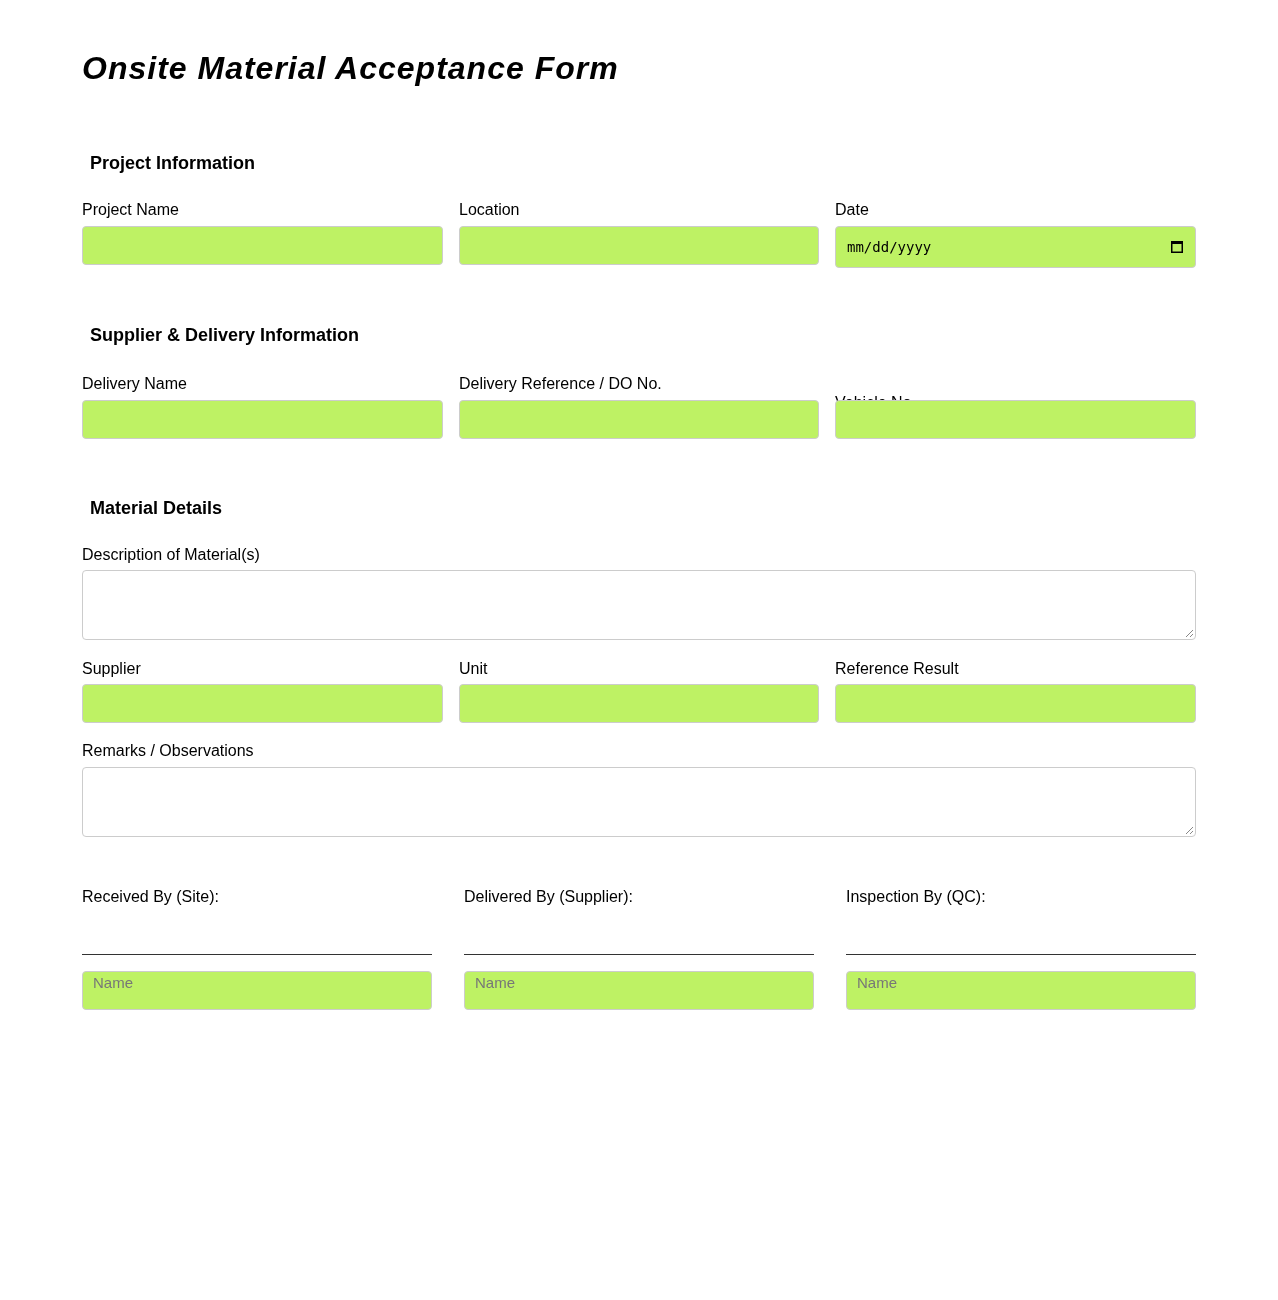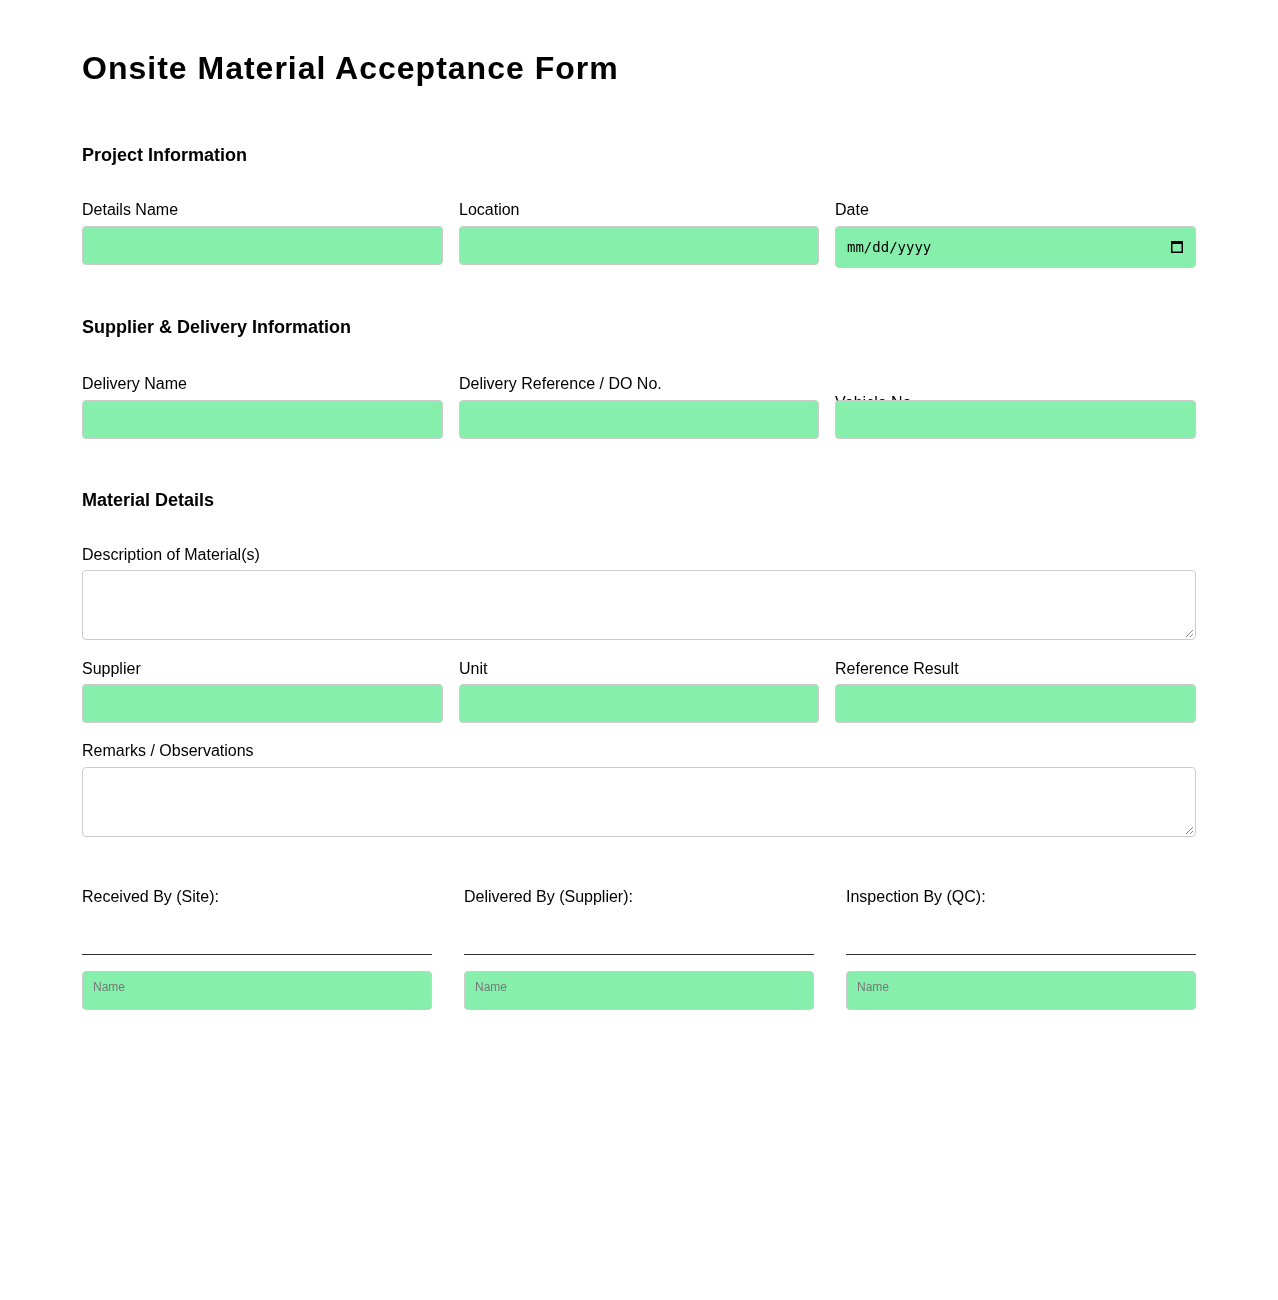--- a/index.html
+++ b/index.html
@@ -3,52 +3,52 @@
 <meta charset="utf-8">
 <style>
   html, body { margin: 0; padding: 0; background: #ffffff; }
   body {
     width: 1278px; height: 1300px; overflow: hidden;
     font-family: "Liberation Sans", sans-serif; color: #000;
   }
   .page { position: absolute; left: 82px; top: 0; width: 1114px; }
   h1 {
     position: absolute; left: 0; top: 50px; margin: 0;
-    font-size: 32px; font-weight: bold; letter-spacing: 1px; white-space: nowrap;
+    font-size: 32px; font-weight: bold; letter-spacing: 1px; white-space: nowrap; font-style: italic;
   }
-  .sec-title { position: absolute; left: 0; margin: 0; font-size: 18px; font-weight: bold; white-space: nowrap; }
+  .sec-title { position: absolute; left: 0; margin: 8px; font-size: 18px; font-weight: bold; white-space: nowrap; }
   .label { position: absolute; font-size: 16px; white-space: nowrap; }
   .field {
     position: absolute; box-sizing: border-box; height: 39px;
-    border: 1px solid #cccccc; border-radius: 4px; background: #86efac;
+    border: 1px solid #cccccc; border-radius: 4px; background: #bef264;
     font-family: "Liberation Sans", sans-serif; font-size: 16px; padding: 0 10px; text-align: center;
   }
   .field.tall { height: 42px; }
   .date-text {
     position: absolute; left: 11px; top: 12px;
     font-family: "DejaVu Sans Mono", monospace; font-size: 14px; color: #000;
   }
   .cal-icon { position: absolute; right: 12px; top: 13px; width: 12px; height: 13px; }
   .textarea {
     position: absolute; box-sizing: border-box; height: 70px;
     border: 1px solid #cccccc; border-radius: 4px; background: #fff;
   }
   .grip { position: absolute; right: 2px; bottom: 2px; width: 8px; height: 8px; }
   .sigline { position: absolute; height: 0; border-top: 1px solid #333; }
-  .placeholder { position: absolute; left: 10px; top: 8px; color: #777; font-size: 12px; }
+  .placeholder { position: absolute; left: 10px; top: 2px; color: #777; font-size: 15px; }
 </style>
 </head>
 <body>
 
 <div class="page">
   <h1>Onsite Material Acceptance Form</h1>
 
   <h2 class="sec-title" style="top:145px">Project Information</h2>
 
-  <span class="label" style="left:0;top:201px">Details Name</span>
+  <span class="label" style="left:0;top:201px">Project Name</span>
   <input class="field" style="left: 0px; top: 226px; width: 361px;" value="">
 
   <span class="label" style="left:377px;top:201px">Location</span>
   <input class="field" style="left: 377px; top: 226px; width: 360px;" value="">
 
   <span class="label" style="left:753px;top:201px">Date</span>
   <div class="field tall" style="left:753px;top:226px;width:361px">
     <span class="date-text">mm/dd/yyyy</span>
     <svg class="cal-icon" viewBox="0 0 12 13">
       <rect x="0.75" y="1.75" width="10.5" height="10.5" fill="none" stroke="#000" stroke-width="1.5"></rect>

